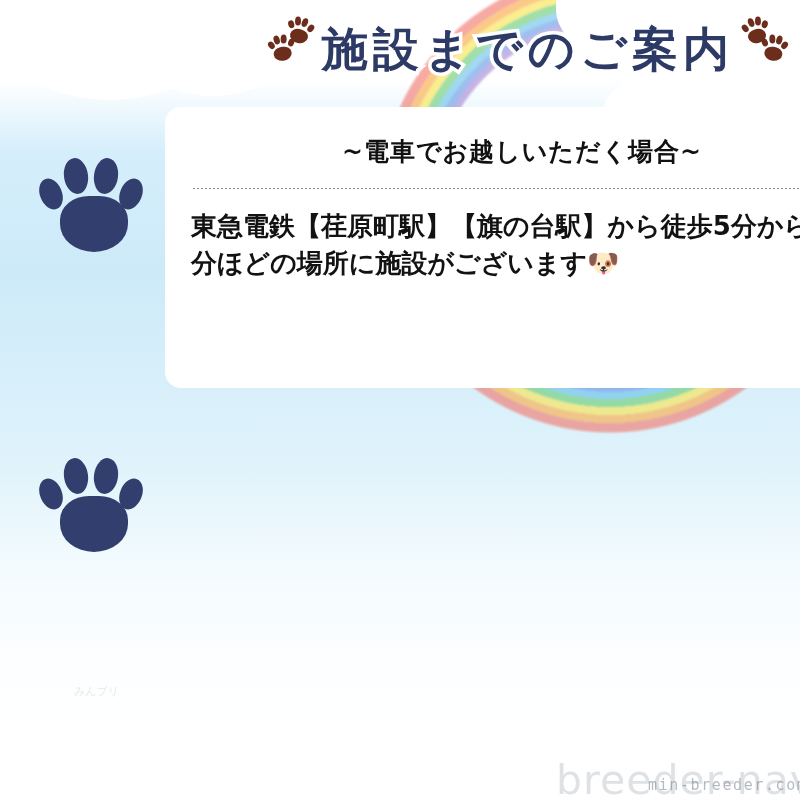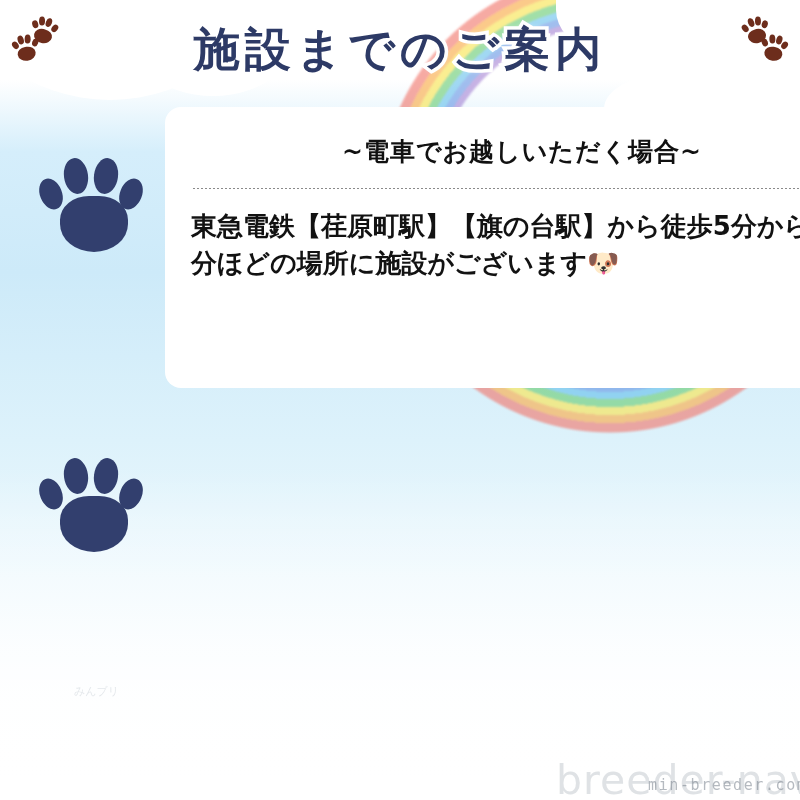--- a/index.html
+++ b/index.html
@@ -82,21 +82,21 @@
   }
 
   
   .title-row {
     position: absolute;
     left: 0;
     top: 20px;
     width: 800px;
     display: flex;
     align-items: center;
-    justify-content: space-between;
+    justify-content: flex-end;
     gap: 8px;
     z-index: 6;
   }
   .title-text {
     font-family: "DejaVu Sans", "Liberation Sans", sans-serif;
     font-size: 46px;
     font-weight: bold;
     color: #2d3a66;
     letter-spacing: 5px;
     line-height: 1.1;

